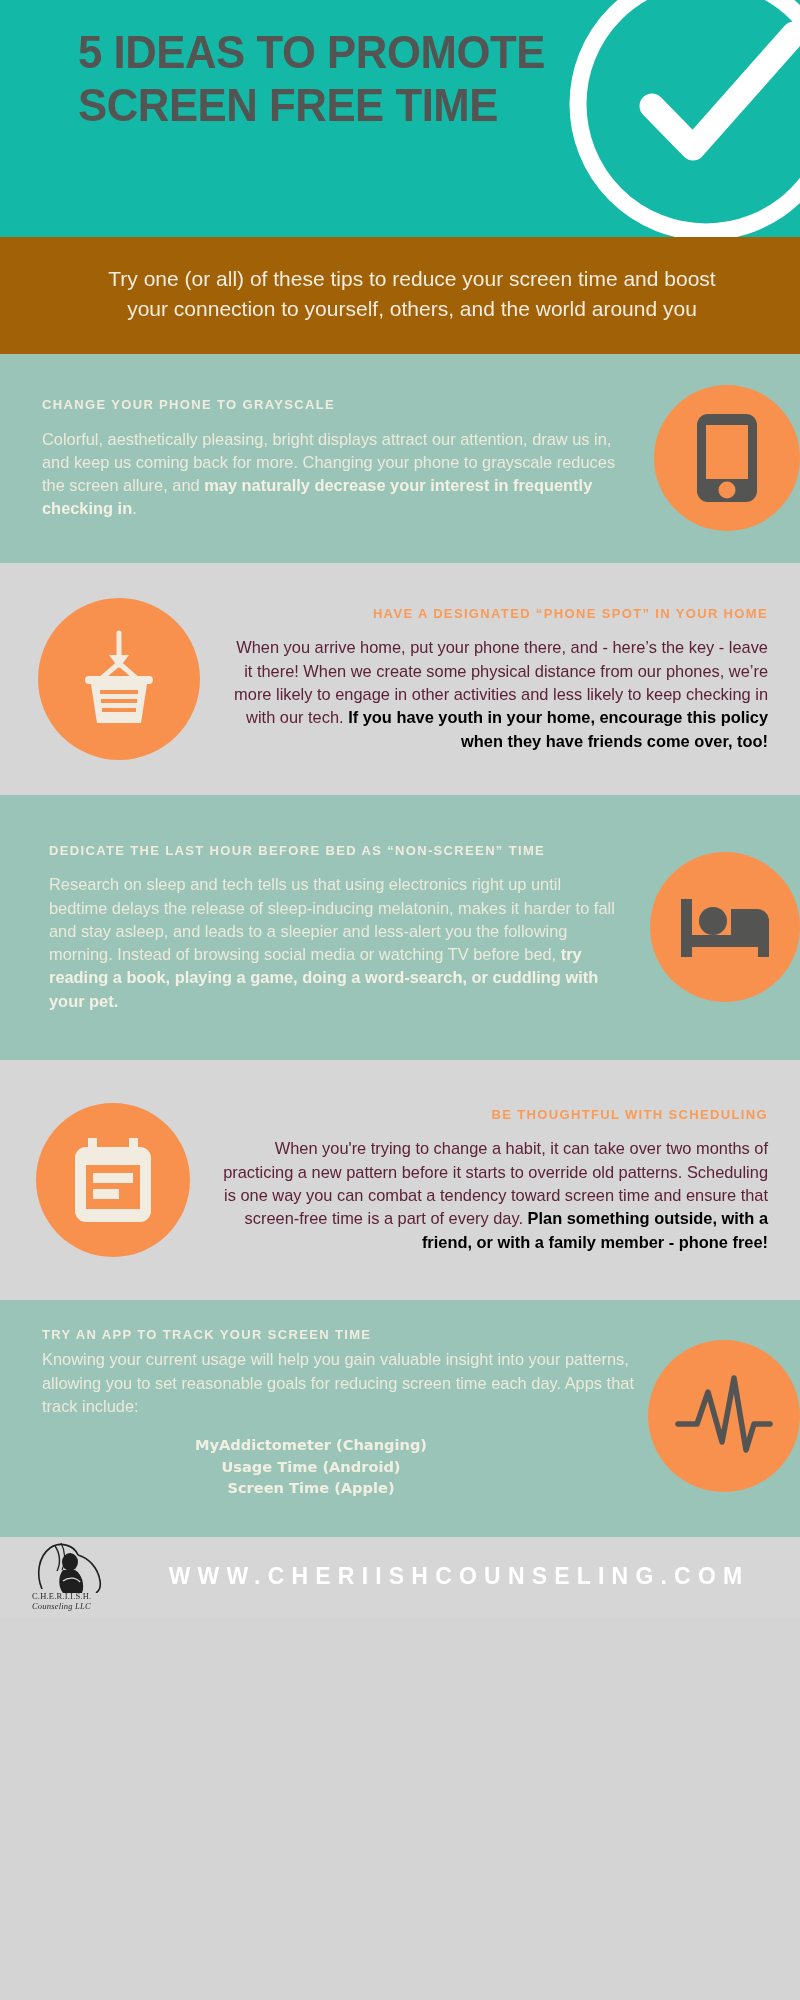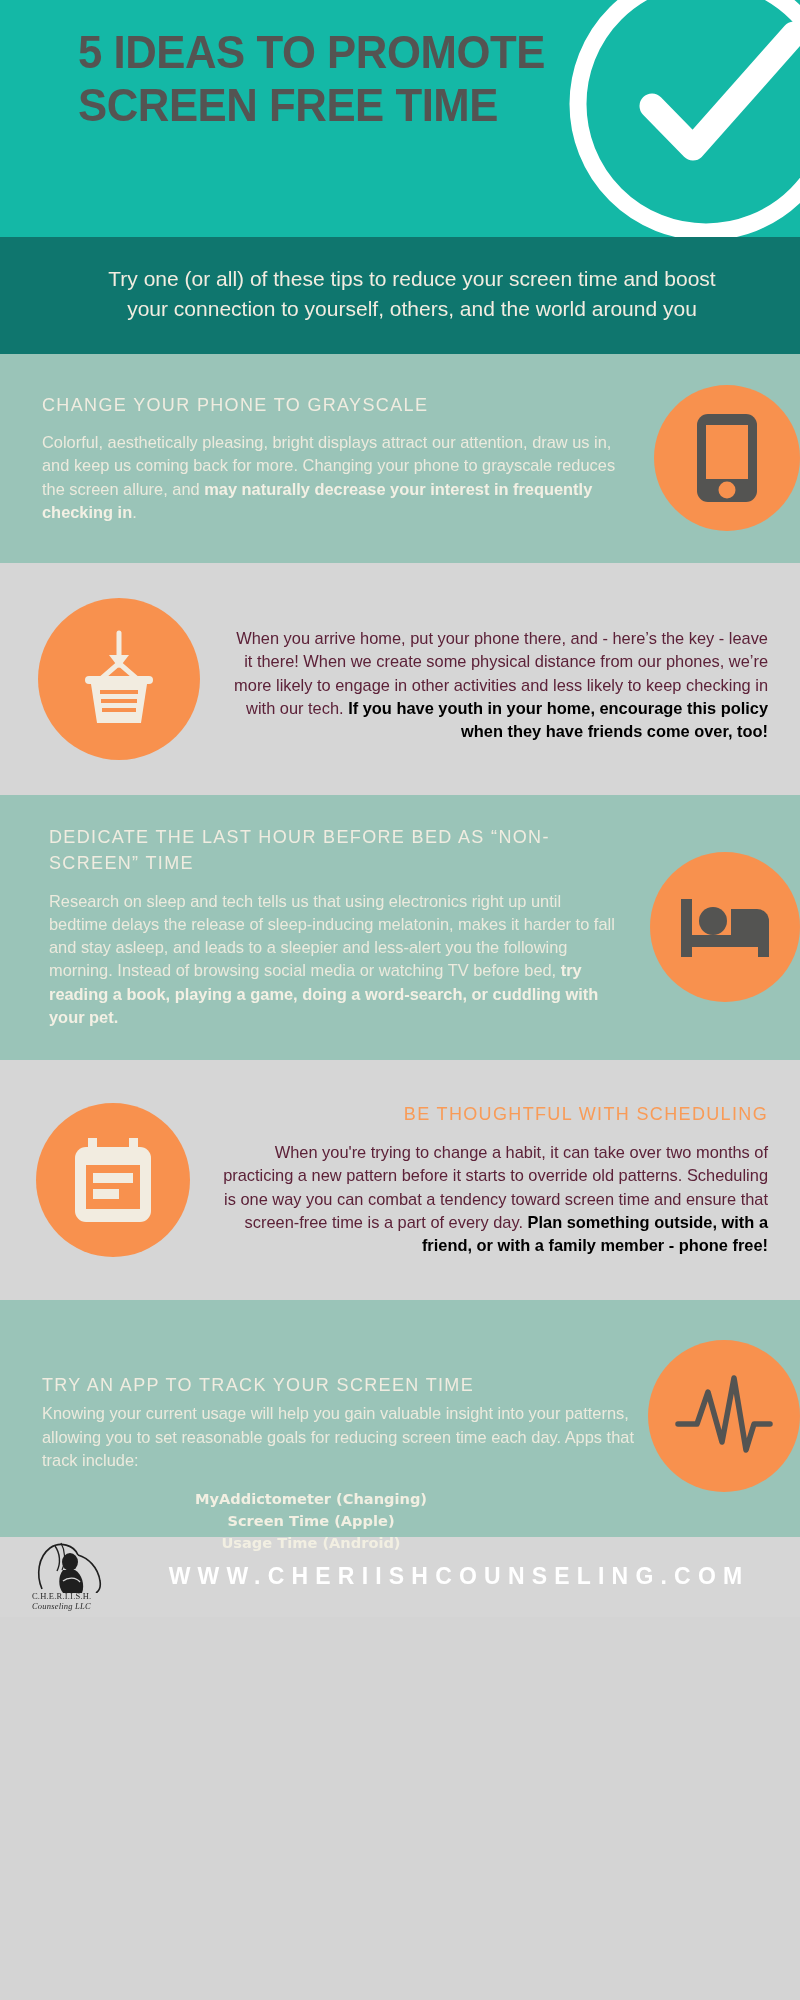--- a/index.html
+++ b/index.html
@@ -42,21 +42,21 @@
   .check-badge {
     position: absolute;
     right: -52px;
     top: -42px;
     width: 292px;
     height: 292px;
   }
 
   
   .subtitle-band {
-    background: #0f766e;
+    background: #a16207;
     padding: 27px 62px 29px 86px;
     text-align: center;
   }
   .subtitle-text {
     color: #f2ece0;
     font-size: 21px;
     line-height: 1.45;
     font-weight: 400;
   }
 
@@ -66,22 +66,22 @@
     display: flex;
     align-items: center;
   }
   .section.teal   { background: #9ac4b8; }
   .section.gray   { background: #d6d6d6; }
 
   .sec-body { flex: 1 1 auto; }
 
   .sec-heading {
     font-family: "Liberation Sans Narrow", "Liberation Sans", sans-serif;
-    font-weight: normal;
-    font-size: 18px;
+    font-weight: bold;
+    font-size: 13px;
     letter-spacing: 1.35px;
     line-height: 1.42;
     text-transform: uppercase;
   }
   .sec-text {
     font-size: 16.4px;
     line-height: 1.42;
     margin-top: 13px;
   }
   .sec-text b { font-weight: bold; }
@@ -117,21 +117,21 @@
 
   .s3 { height: 265px; padding: 0 0 0 42px; }
   .s3 .sec-body { width: 372px; padding-right: 8px; margin-left: 7px; }
   .s3 .icon-circle { width: 150px; height: 150px; margin-left: 20px; }
 
   .s4 { height: 240px; padding: 0 32px 0 36px; }
   .s4 .icon-circle { width: 154px; height: 154px; margin-right: 24px; }
   .s4 .sec-body { width: 508px; }
 
   .s5 { height: 237px; padding: 0 0 0 42px; align-items: flex-start; }
-  .s5 .sec-body { width: 392px; padding-top: 26px; margin-top: 47px; }
+  .s5 .sec-body { width: 392px; padding-top: 26px; }
   .s5 .icon-circle { width: 152px; height: 152px; margin-left: 14px; margin-top: 40px; }
   .s5 .sec-text { margin-top: 4px; }
 
   .app-list {
     margin-top: 16px;
     text-align: center;
     padding-right: 54px;
   }
   .app-list-item {
     font-family: "DejaVu Sans", sans-serif;
@@ -226,20 +226,21 @@
       <path d="M33 51 L48 38" stroke="#f2ece0" stroke-width="5" stroke-linecap="round"></path>
       <path d="M67 51 L52 38" stroke="#f2ece0" stroke-width="5" stroke-linecap="round"></path>
       <rect x="16" y="49" width="68" height="8" rx="4" fill="#f2ece0"></rect>
       <path d="M22 57 L28 96 L72 96 L78 57 Z" fill="#f2ece0"></path>
       <rect x="31" y="63" width="38" height="4" fill="#f8914e"></rect>
       <rect x="32" y="72" width="36" height="4" fill="#f8914e"></rect>
       <rect x="33" y="81" width="34" height="4" fill="#f8914e"></rect>
     </svg>
   </div>
   <div class="sec-body">
+    <div class="sec-heading">HAVE A DESIGNATED “PHONE SPOT” IN YOUR HOME</div>
     <div class="sec-text">
       <span>When you arrive home, put your phone there, and - here’s the key - leave it there!  When we create some physical distance from our phones, we’re more likely to engage in other activities and less likely to keep checking in with our tech. </span><b>If you have youth in your home, encourage this policy when they have friends come over, too!</b><span></span>
     </div>
   </div>
 </div>
 
 <div class="section teal s3">
   <div class="sec-body">
     <div class="sec-heading">DEDICATE THE LAST HOUR BEFORE BED AS “NON-SCREEN” TIME</div>
     <div class="sec-text">
@@ -277,22 +278,22 @@
 </div>
 
 <div class="section teal s5">
   <div class="sec-body">
     <div class="sec-heading">TRY AN APP TO TRACK YOUR SCREEN TIME</div>
     <div class="sec-text">
       <span> Knowing your current usage will help you gain valuable insight into your patterns, allowing you to set reasonable goals for reducing screen time each day. Apps that track include:</span>
     </div>
     <div class="app-list">
       <div class="app-list-item">MyAddictometer (Changing)</div>
+      <div class="app-list-item">Usage Time (Android)</div>
       <div class="app-list-item">Screen Time (Apple)</div>
-      <div class="app-list-item">Usage Time (Android)</div>
     </div>
   </div>
   <div class="icon-circle">
     <svg width="104" height="92" viewBox="0 0 104 92">
       <path d="M6 54 L25 54 L36 22 L50 72 L62 8 L74 80 L82 54 L98 54" fill="none" stroke="#545452" stroke-width="5.5" stroke-linecap="round" stroke-linejoin="round"></path>
     </svg>
   </div>
 </div>
 
 <div class="footer">

